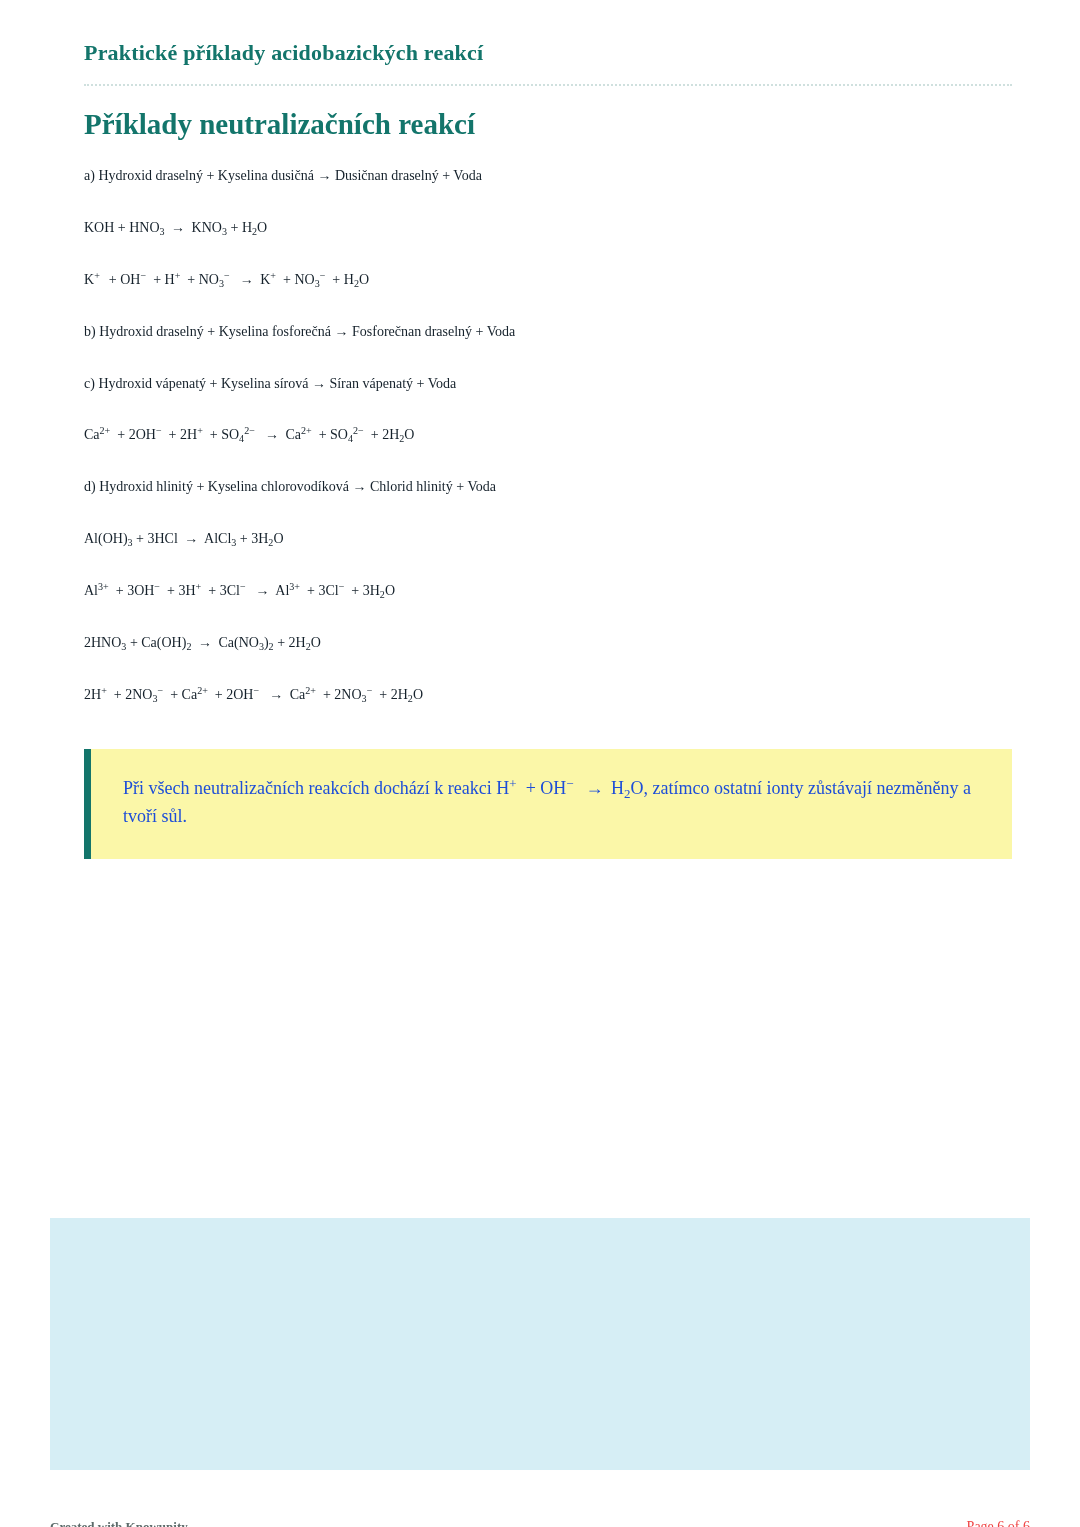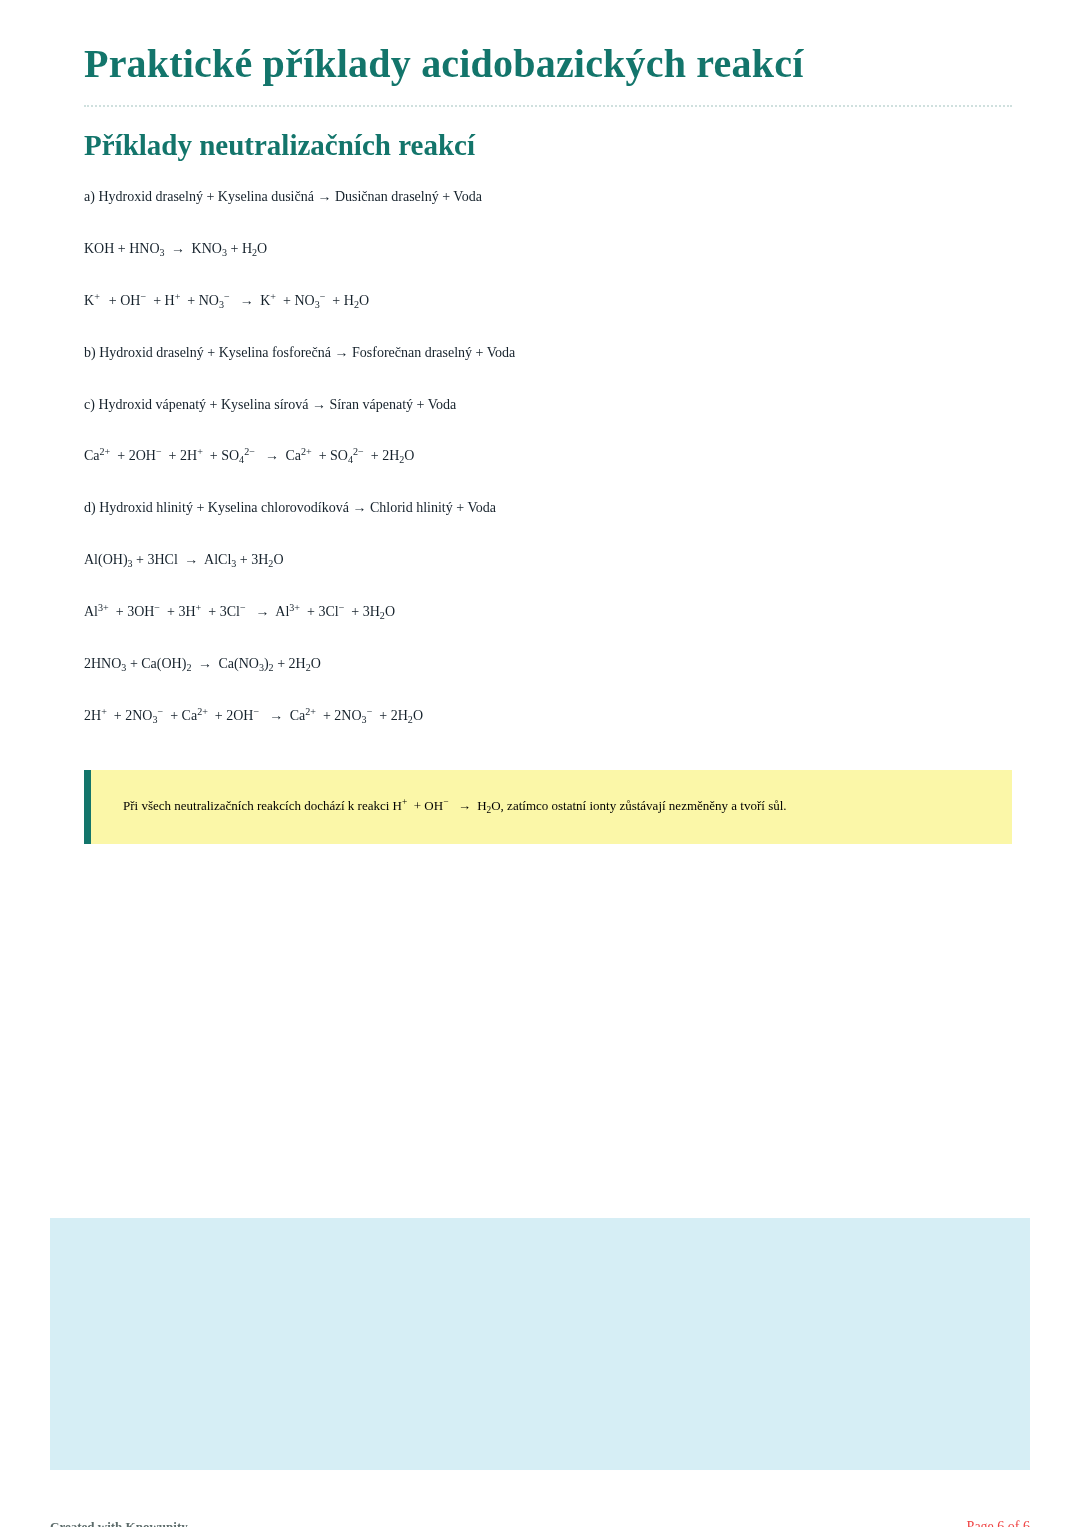--- a/index.html
+++ b/index.html
@@ -22,21 +22,21 @@
     height: 1527px;
     box-sizing: border-box;
   }
   .content {
     position: absolute;
     left: 84px;
     top: 40px;
     width: 928px;
   }
   h1.doc-title {
-    font-size: 40px;
+    font-size: 22px;
     font-weight: bold;
     color: #13756b;
     margin: 0 0 0 0;
     padding: 0 0 18px 0;
     letter-spacing: 0.2px;
     font-family: "Liberation Serif", serif;
   }
   .title-rule {
     border: 0;
     border-top: 2px dotted #cfe0de;
@@ -75,23 +75,23 @@
   .callout {
     margin-top: 44px;
     background: #fbf7a8;
     border-left: 7px solid #13756b;
     padding: 26px 30px 28px 32px;
     box-sizing: border-box;
     width: 928px;
   }
   .callout p {
     margin: 0;
-    font-size: 13px;
+    font-size: 18px;
     line-height: 1.55;
-    color: #000000;
+    color: #1d4ed8;
   }
   .image-block {
     position: absolute;
     left: 50px;
     top: 1218px;
     width: 980px;
     height: 252px;
     background: #d6eef5;
   }
   .footer {

